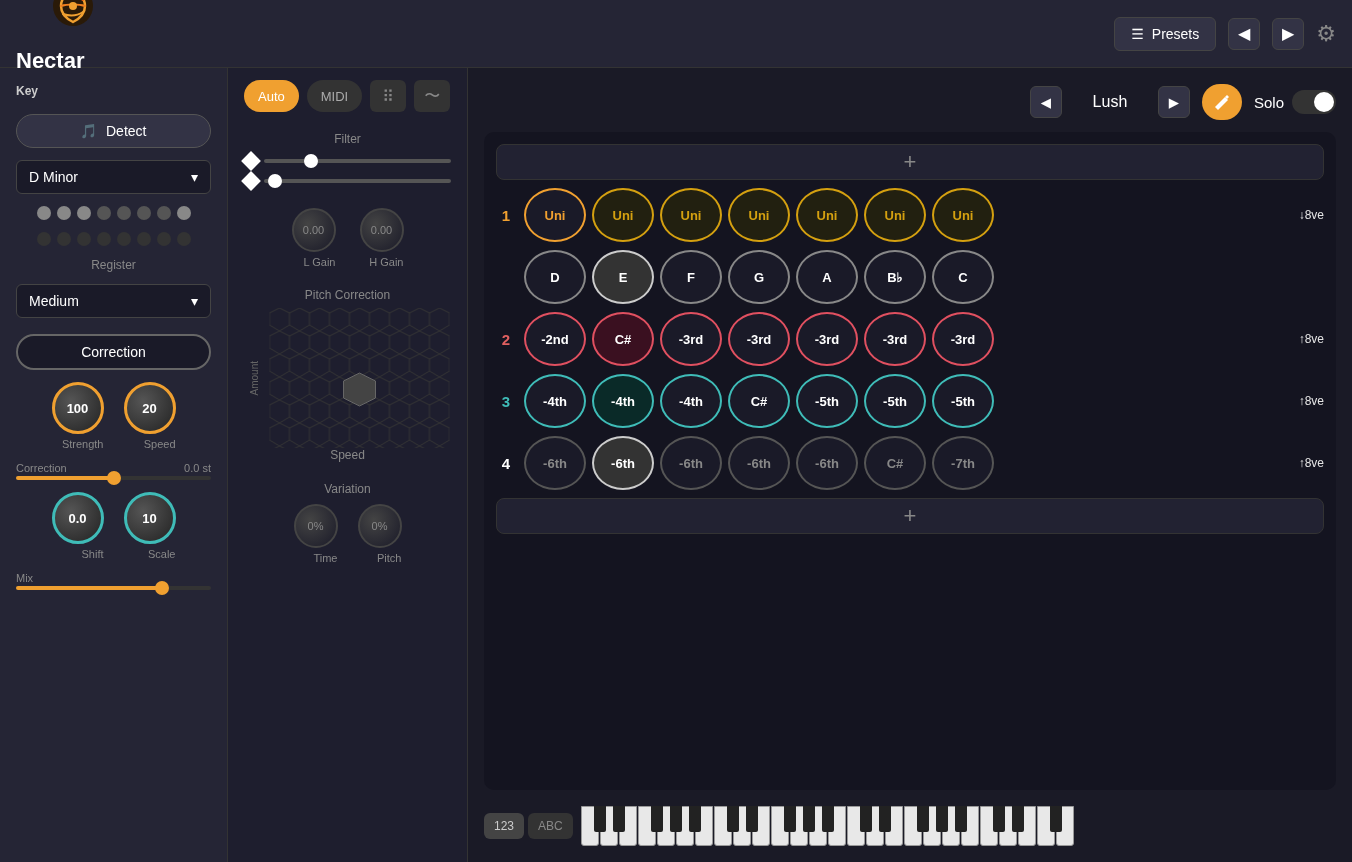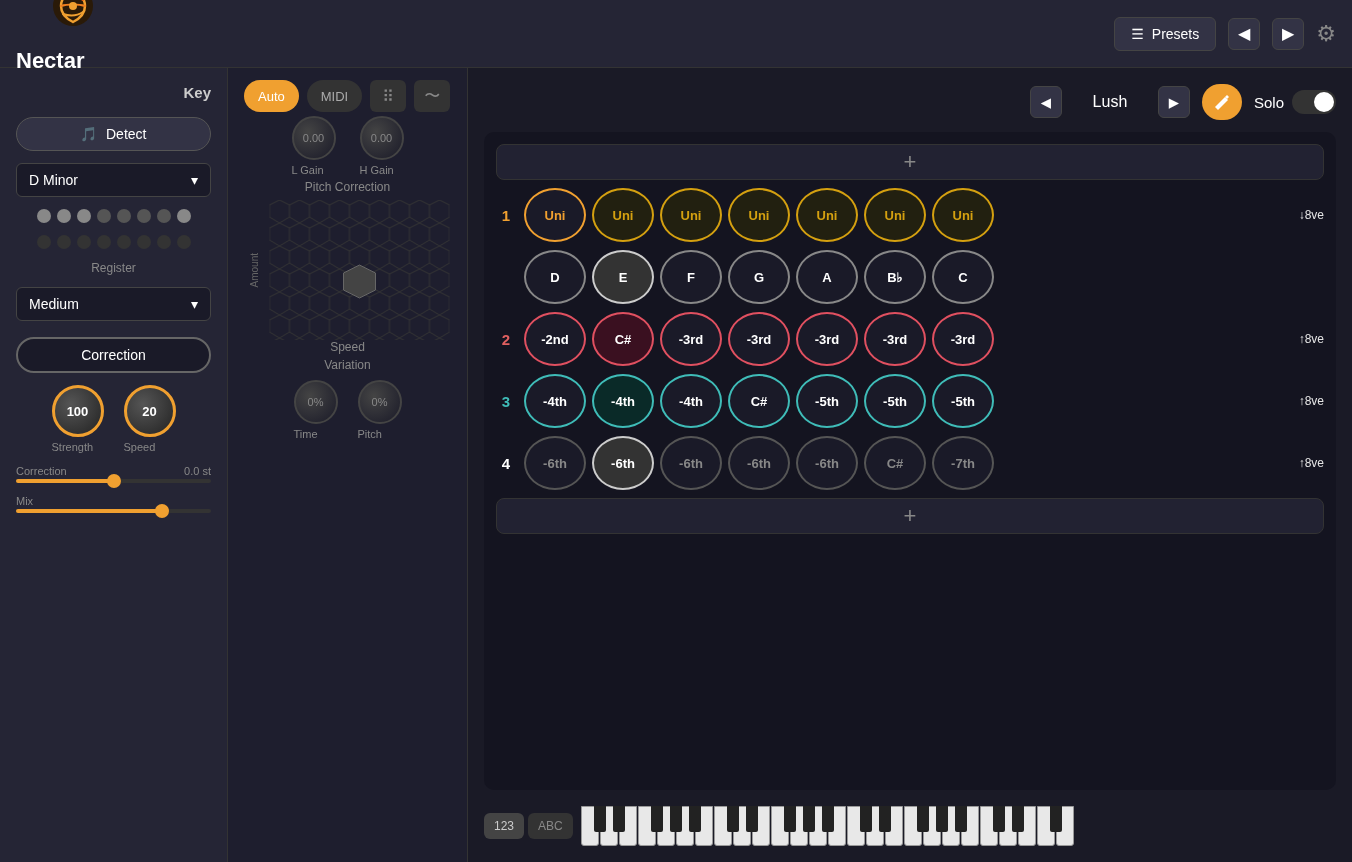--- a/index.html
+++ b/index.html
@@ -102,22 +102,22 @@
       width: 228px;
       background: #252535;
       padding: 16px;
       display: flex;
       flex-direction: column;
       gap: 12px;
       border-right: 1px solid #333;
       flex-shrink: 0;
     }
     .sidebar-section-title {
-      text-align: right;
-      font-size: 15px;
+      text-align: left;
+      font-size: 12px;
       font-weight: 600;
       color: #ccc;
       margin-bottom: 4px;
     }
     .detect-btn {
       background: #333345;
       border: 1px solid #555;
       border-radius: 20px;
       padding: 8px 20px;
       color: #fff;
@@ -172,21 +172,21 @@
       width: 100%;
     }
     .knobs-row {
       display: flex;
       gap: 20px;
       justify-content: center;
     }
     .knob-group {
       display: flex;
       flex-direction: column;
-      align-items: flex-start;
+      align-items: flex-end;
       gap: 4px;
     }
     .knob {
       width: 52px;
       height: 52px;
       border-radius: 50%;
       background: radial-gradient(circle at 35% 35%, #555, #222);
       border: 3px solid #f0a030;
       display: flex;
       align-items: center;
@@ -245,21 +245,21 @@
       text-align: center;
       width: 100%;
     }
     
     .center-panel {
       width: 240px;
       background: #1e1e2e;
       padding: 12px 16px;
       display: flex;
       flex-direction: column;
-      gap: 4px;
+      gap: 20px;
       border-right: 1px solid #333;
       flex-shrink: 0;
     }
     .tab-row {
       display: flex;
       gap: 8px;
     }
     .tab-btn {
       padding: 6px 14px;
       border-radius: 16px;
@@ -637,20 +637,34 @@
       <div class="slider-row">
         <div class="slider-label-row">
           <span>Correction</span>
           <span>0.0 st</span>
         </div>
         <div class="slider-track">
           <div class="slider-fill" style="width:50%"></div>
           <div class="slider-thumb" style="left: calc(50% - 7px)"></div>
         </div>
       </div>
+      <div class="knobs-row">
+        <div class="knob-group">
+          <div class="knob teal">
+            <span>0.0</span>
+          </div>
+          <span class="knob-label">Shift</span>
+        </div>
+        <div class="knob-group">
+          <div class="knob teal">
+            <span>10</span>
+          </div>
+          <span class="knob-label">Scale</span>
+        </div>
+      </div>
 
       <div class="slider-row">
         <div class="slider-label-row">
           <span>Mix</span>
         </div>
         <div class="slider-track">
           <div class="slider-fill" style="width:75%"></div>
           <div class="slider-thumb" style="left: calc(75% - 7px)"></div>
         </div>
       </div>
@@ -665,20 +679,39 @@
           <span>MIDI</span>
         </button>
         <div class="icon-btn">
           <span>⠿</span>
         </div>
         <div class="icon-btn">
           <span>〜</span>
         </div>
       </div>
 
+      <div class="filter-section">
+        <span class="section-label">Filter</span>
+        <div style="width:100%; display:flex; flex-direction:column; align-items:center; gap:6px;">
+
+          <div style="display:flex; align-items:center; gap:6px; width:100%;">
+            <div class="filter-diamond"></div>
+            <div class="filter-h-slider" style="flex:1;">
+              <div class="filter-h-thumb" style="left:40px;"></div>
+            </div>
+          </div>
+
+          <div style="display:flex; align-items:center; gap:6px; width:100%;">
+            <div class="filter-diamond"></div>
+            <div class="filter-h-slider" style="flex:1;">
+              <div class="filter-h-thumb" style="left:4px;"></div>
+            </div>
+          </div>
+        </div>
+      </div>
 
       <div class="gain-row">
         <div class="knob-group">
           <div class="small-knob">
             <span>0.00</span>
           </div>
           <span class="knob-label">L Gain</span>
         </div>
         <div class="knob-group">
           <div class="small-knob">

